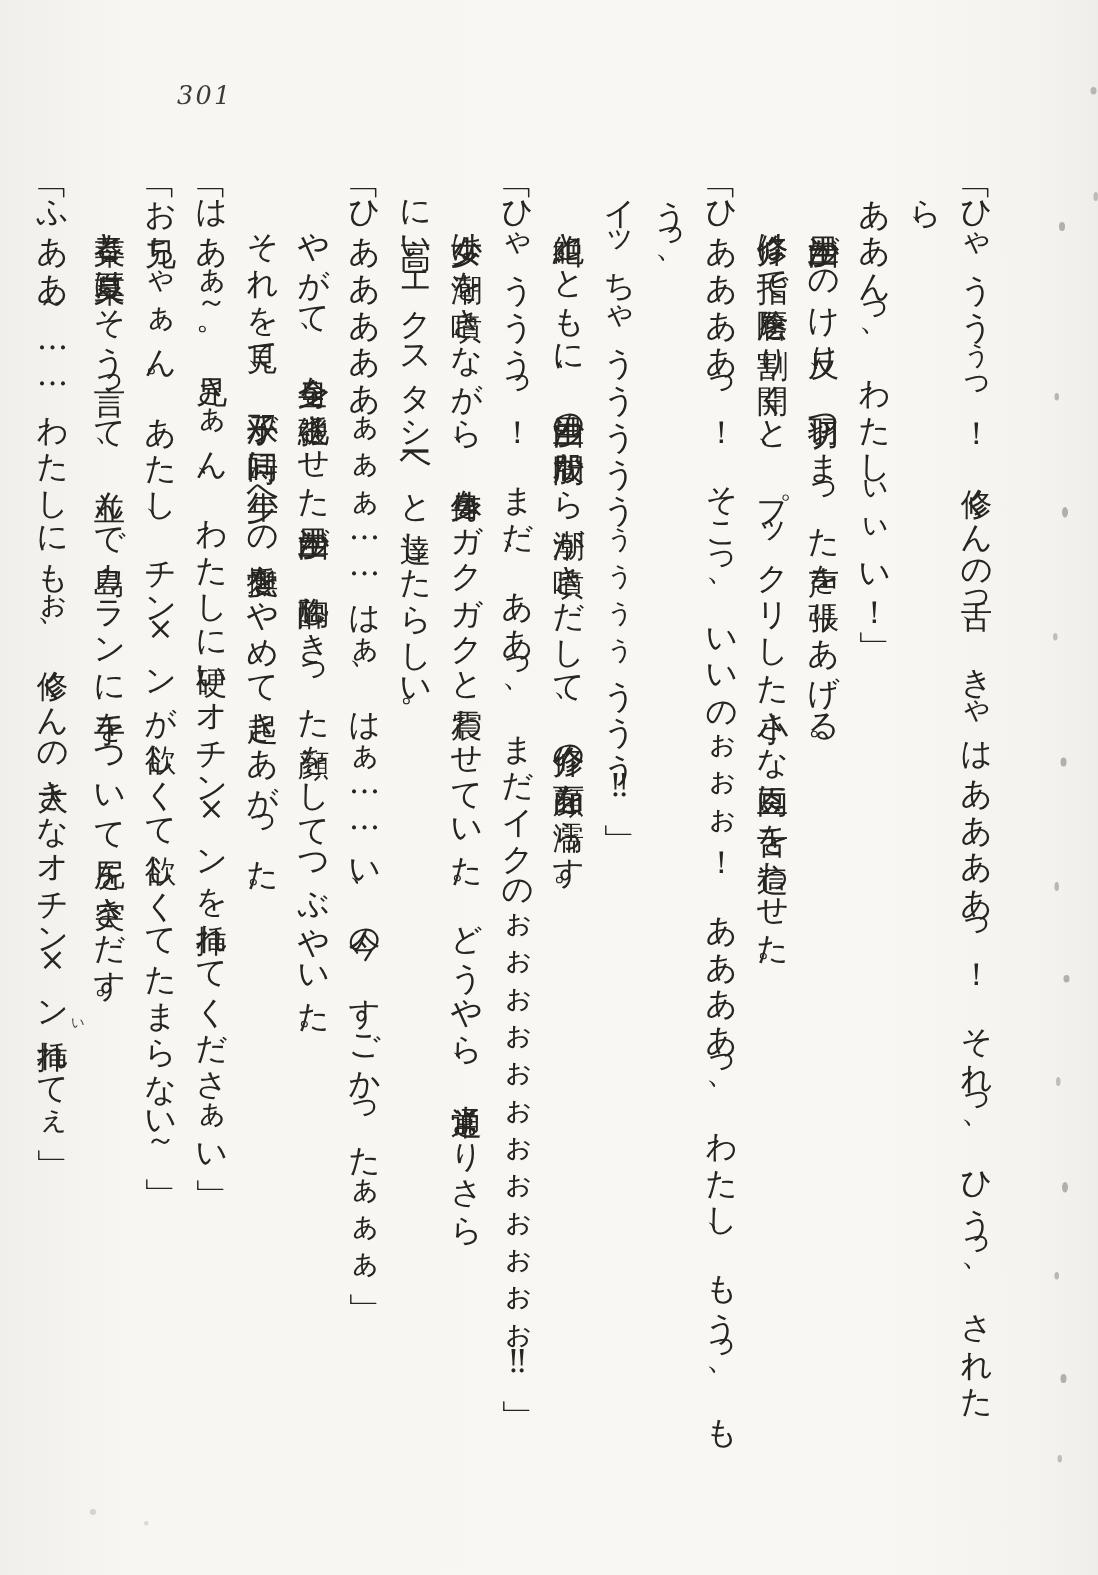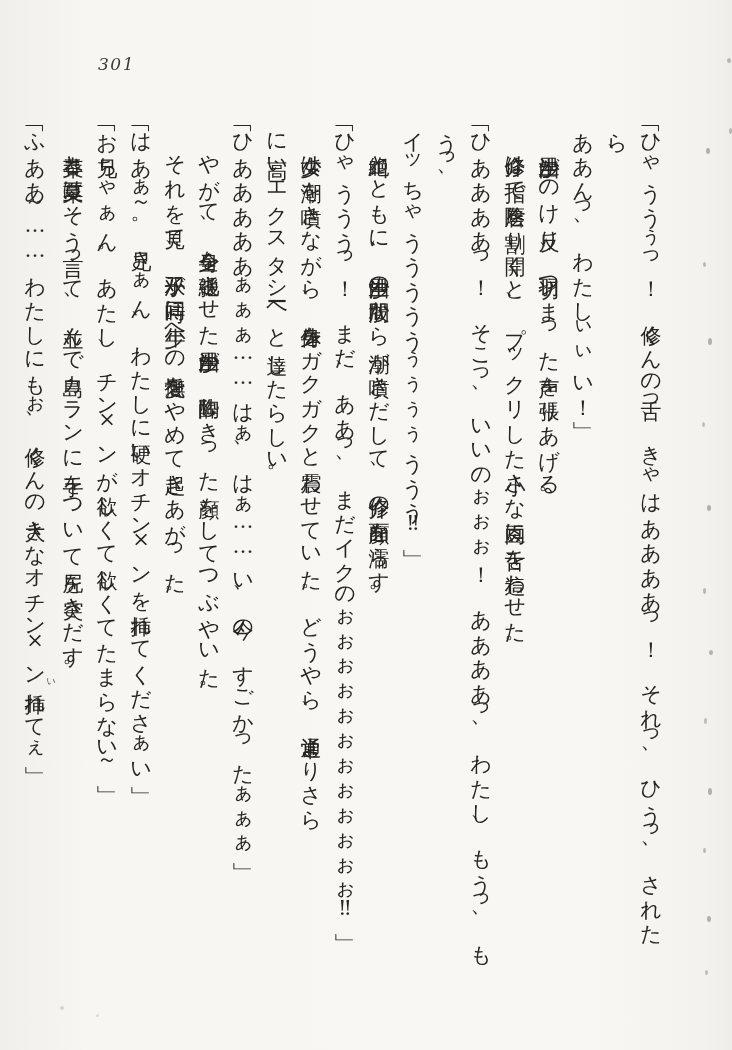--- a/index.html
+++ b/index.html
@@ -13,21 +13,21 @@
     position: relative;
     width: 732px;
     height: 1050px;
     overflow: hidden;
     background: linear-gradient(90deg, #f1efeb 0%, #f7f6f3 12%, #f8f7f4 80%, #f3f2ee 96%, #efedea 100%);
     font-family: "DejaVu Serif", serif;
   }
   .page-number {
     position: absolute;
     top: 54px;
-    left: 98px;
+    left: 118px;
     font-size: 17px;
     font-style: italic;
     letter-spacing: 1.5px;
     color: #3c3b38;
   }
   .text-block {
     position: absolute;
     top: 118px;
     right: 64px;
     height: 860px;

